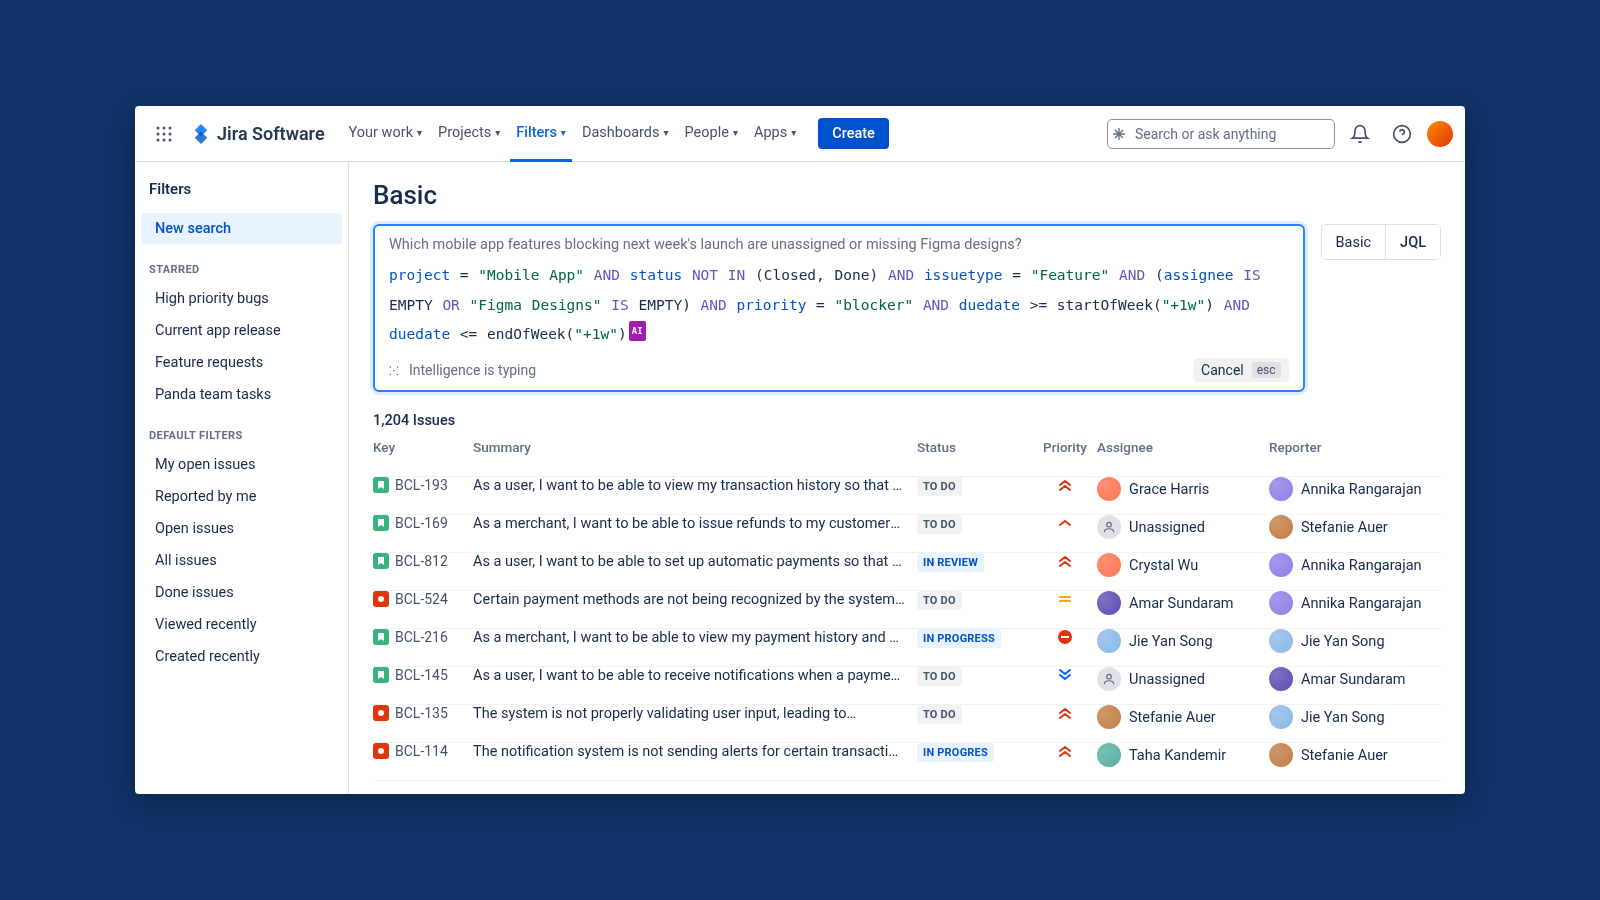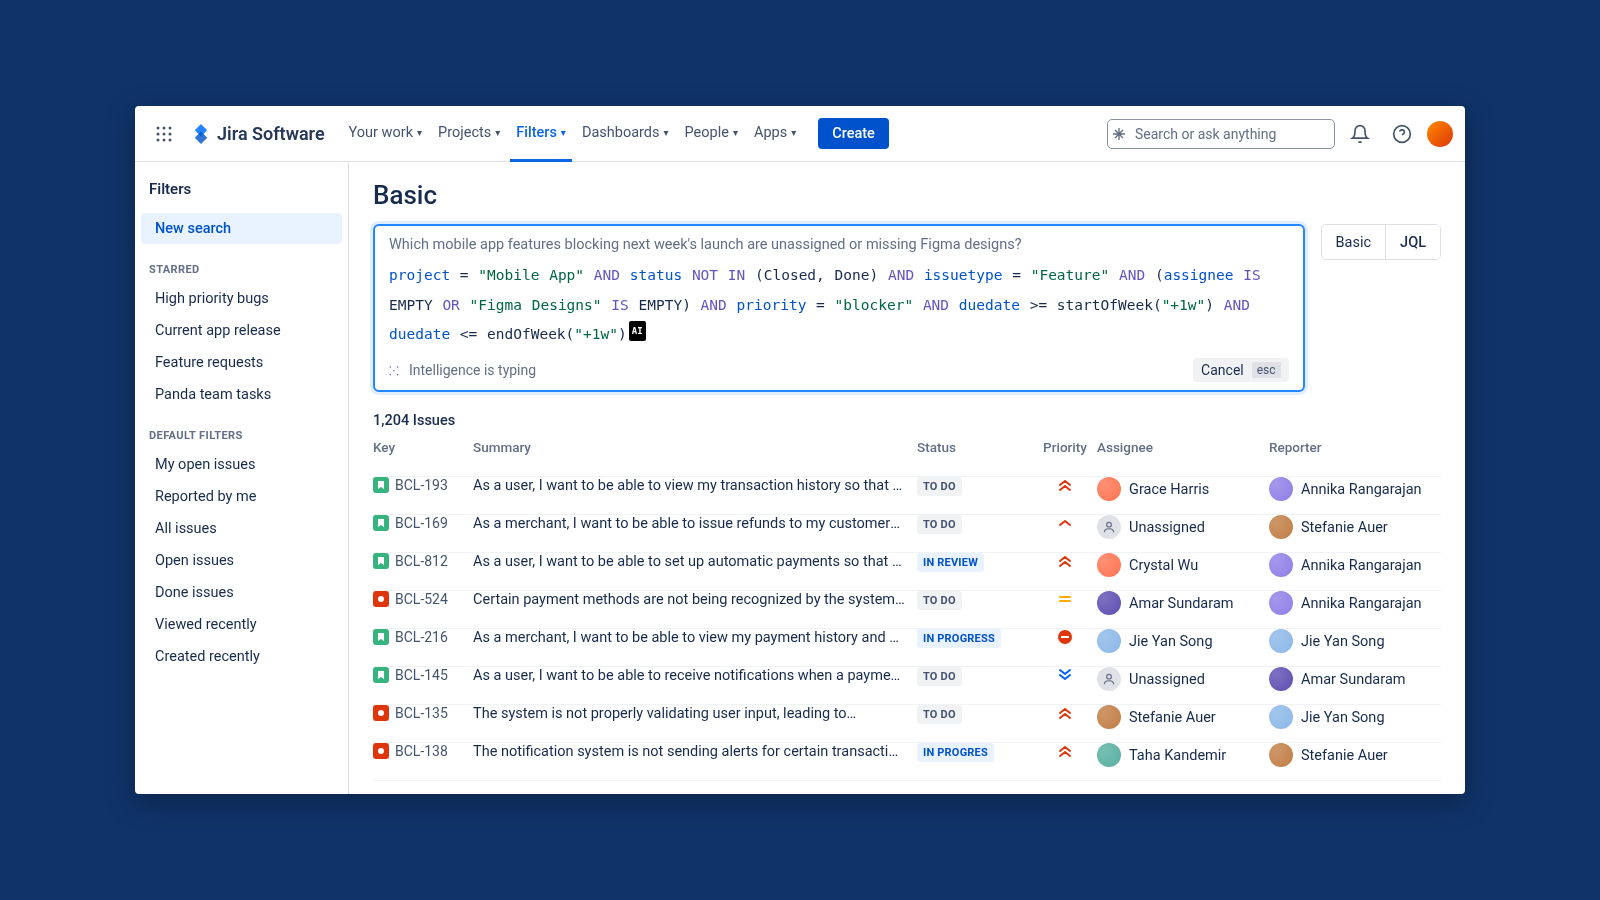--- a/index.html
+++ b/index.html
@@ -151,21 +151,21 @@
     font-size: 14.5px;
     line-height: 2.05;
     word-spacing: 1px;
     color: var(--code-ident);
   }
   .tk-kw { color: var(--code-keyword); }
   .tk-str { color: var(--code-string); }
   .tk-fn { color: #0052CC; }
   .ai-badge {
     display:inline-block;
-    background:#000000;
+    background:#a21caf;
     color:#fff;
     font-size:9px;
     font-weight:700;
     padding:1px 3px;
     border-radius:2px;
     vertical-align: super;
     margin-left:2px;
   }
   .query-footer { display:flex; align-items:center; justify-content:space-between; }
   .typing { display:flex; align-items:center; gap:8px; color: var(--text-subtlest); font-size:14px;}
@@ -302,22 +302,22 @@
       <div id="sidebar-starred">
           <div class="sidebar-item">High priority bugs</div>
           <div class="sidebar-item">Current app release</div>
           <div class="sidebar-item">Feature requests</div>
           <div class="sidebar-item">Panda team tasks</div>
         </div>
       <div class="sidebar-group-label">DEFAULT FILTERS</div>
       <div id="sidebar-default">
           <div class="sidebar-item">My open issues</div>
           <div class="sidebar-item">Reported by me</div>
+          <div class="sidebar-item">Open issues</div>
           <div class="sidebar-item">All issues</div>
-          <div class="sidebar-item">Open issues</div>
           <div class="sidebar-item">Done issues</div>
           <div class="sidebar-item">Viewed recently</div>
           <div class="sidebar-item">Created recently</div>
         </div>
     </div>
 
     <div class="main">
       <h1 class="page-title">Basic</h1>
 
       <div class="query-row">
@@ -553,21 +553,21 @@
       <span>Jie Yan Song</span>
     </div>
             </div>
             <div class="trow">
     <div class="col-key">
       <div class="issuetype-icon issuetype-bug">
                   <svg width="10" height="10" viewBox="0 0 10 10" fill="#fff">
                     <circle cx="5" cy="5" r="3"></circle>
                   </svg>
                 </div>
-      <span class="key-link">BCL-138</span>
+      <span class="key-link">BCL-114</span>
     </div>
     <div class="col-summary">The notification system is not sending alerts for certain transactions,…</div>
     <div class="col-status">
       <span class="status-lozenge progress">IN PROGRES</span>
     </div>
     <div class="col-priority">
                 <svg width="16" height="16" viewBox="0 0 16 16">
                   <path d="M3 8l5-4 5 4M3 13l5-4 5 4" stroke="#DE350B" stroke-width="2" fill="none" stroke-linecap="round"></path>
                 </svg>
               </div>

